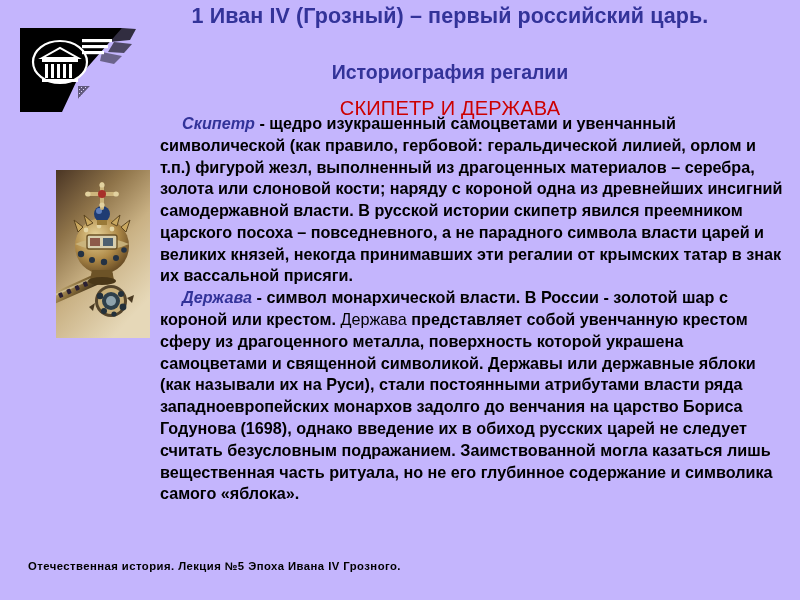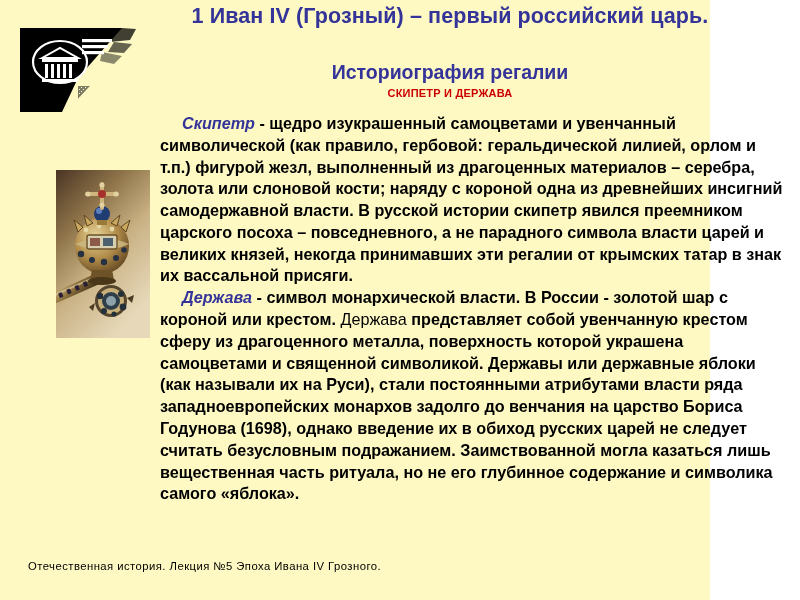--- a/index.html
+++ b/index.html
@@ -12,23 +12,23 @@
     height: 600px;
     background: #ffffff;
     font-family: "Liberation Sans", sans-serif;
     overflow: hidden;
     position: relative;
   }
 
   .slide {
     position: absolute;
     inset: 0;
-    width: 710px;
+    width: 800px;
     height: 600px;
-    background: #fef9c3;
+    background: #c4b5fd;
   }
 
   
   .logo-mark {
     position: absolute;
     left: 18px;
     top: 26px;
     width: 118px;
     height: 88px;
     overflow: hidden;
@@ -59,23 +59,23 @@
     text-align: center;
   }
   .slide-subtitle {
     margin: 0;
     font-size: 19.5px;
     font-weight: bold;
     color: #333399;
     line-height: 1.25;
   }
   .slide-kicker {
-    margin: 3px 0 0 0;
-    font-size: 11px;
-    font-weight: bold;
+    margin: 12px 0 0 0;
+    font-size: 20px;
+    font-weight: normal;
     color: #CC0000;
     letter-spacing: 0.2px;
     line-height: 1.2;
   }
 
   
   .regalia-photo {
     position: absolute;
     left: 56px;
     top: 170px;
@@ -112,21 +112,21 @@
   .plain {
     font-weight: normal;
   }
 
   
   .footer-note {
     position: absolute;
     left: 28px;
     bottom: 28px;
     font-size: 11.3px;
-    font-weight: normal;
+    font-weight: bold;
     color: #000000;
     letter-spacing: 0.45px;
     white-space: nowrap;
   }
 </style>
 </head>
 <body>
 
 <div class="slide">
 

